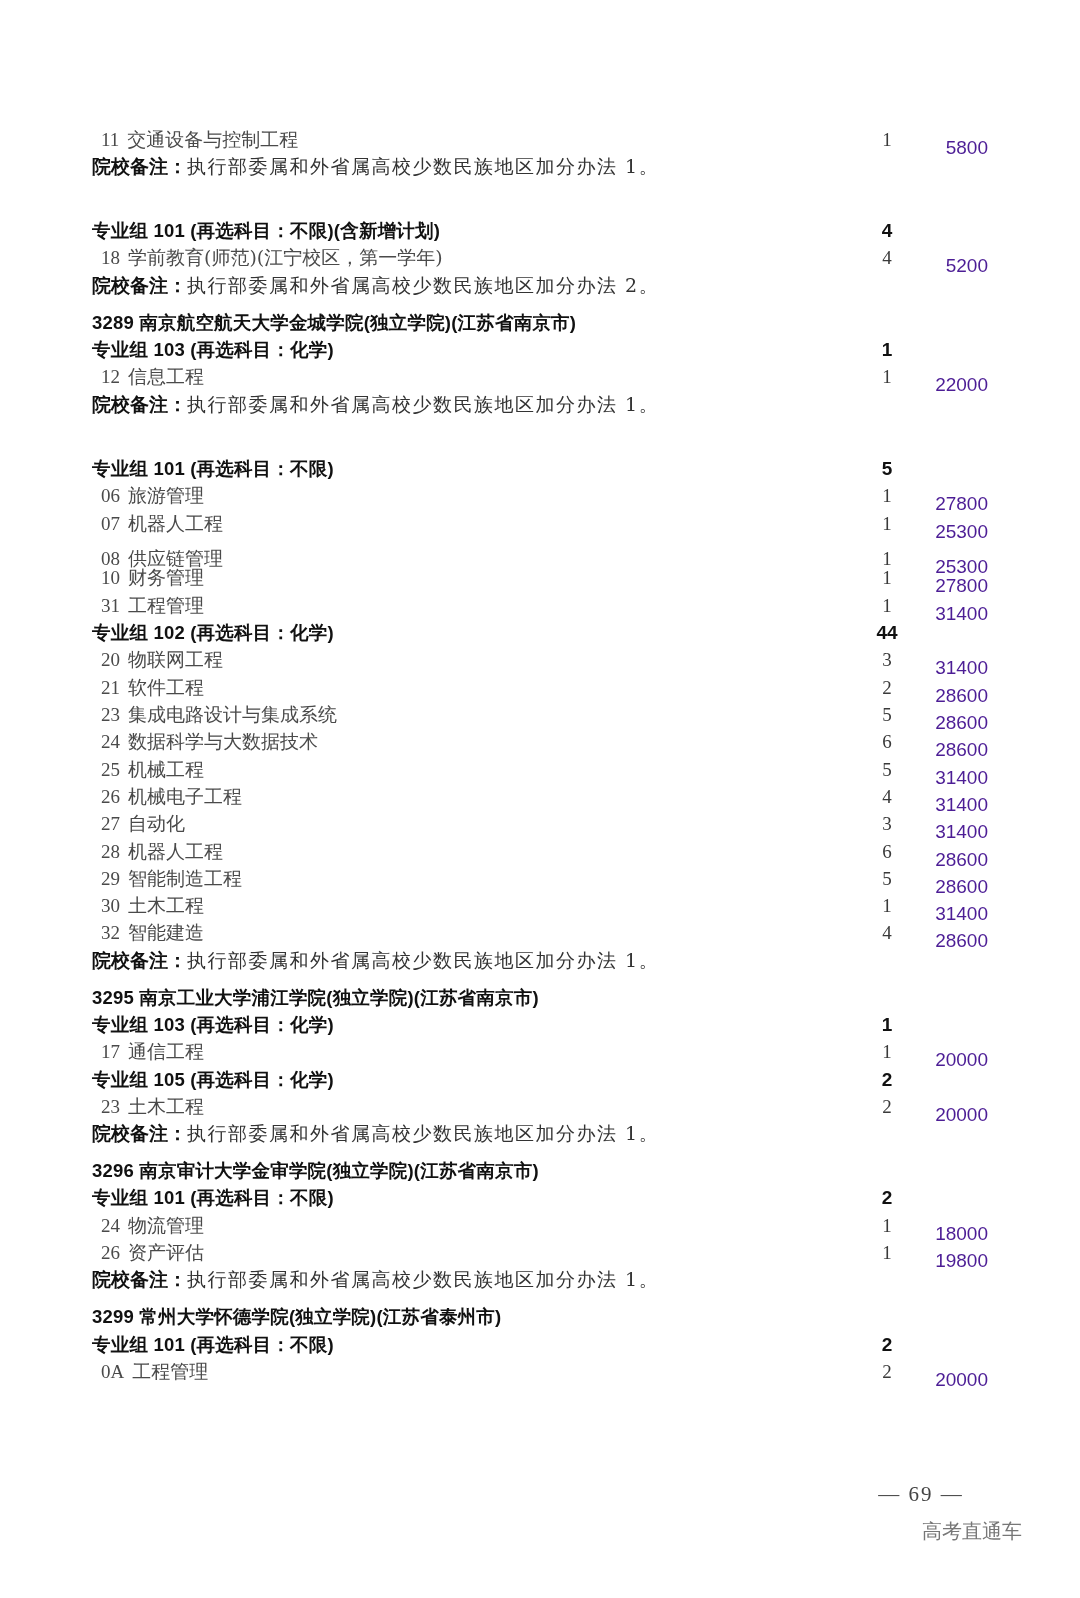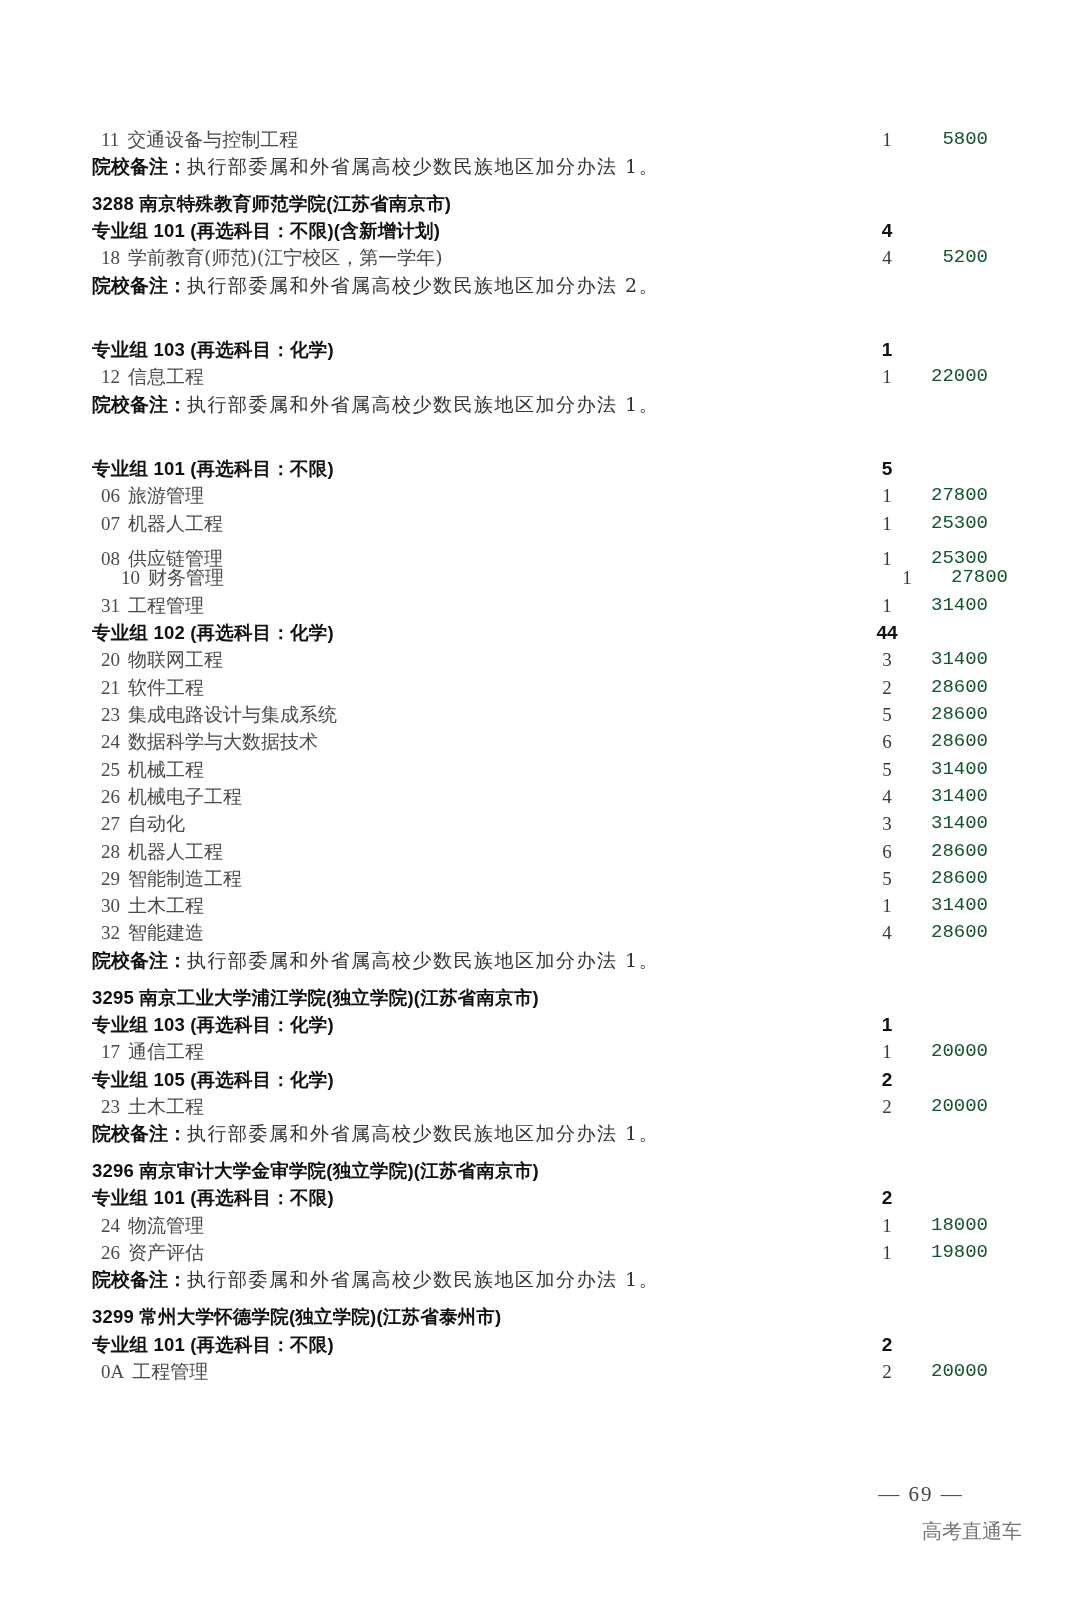--- a/index.html
+++ b/index.html
@@ -4,55 +4,55 @@
 <style>
   html, body { margin:0; padding:0; background:#ffffff; }
   body { width:1080px; height:1598px; position:relative; overflow:hidden;
          font-family:"DejaVu Serif","Liberation Serif",serif; color:#3a3a3a; }
   .page { position:absolute; left:0; top:0; width:1080px; height:1598px; }
   .row { position:absolute; left:0; width:996px; height:27px; line-height:27px; font-size:19px; white-space:nowrap; }
   .row .left { position:absolute; left:92px; top:0; }
   .row.major .left { left:101px; color:#4a4a4a; }
   .row .code { display:inline-block; margin-right:8px; font-family:"Liberation Serif","DejaVu Serif",serif; }
   .row .count { position:absolute; left:872px; width:30px; text-align:center; top:0; font-family:"Liberation Serif","DejaVu Serif",serif; }
-  .row .fee { position:absolute; left:926px; width:62px; text-align:right; top:0; font-family:Liberation Mono, monospace; color:#14532d;}
+  .row .fee { position:absolute; left:926px; width:62px; text-align:right; top:8px; font-family:Liberation Sans, sans-serif; color:#4c1d95;}
   .row.school .left, .row.group .left { font-family:"Liberation Sans","DejaVu Sans",sans-serif; font-weight:bold; color:#111; font-size:18.5px; letter-spacing:0.2px; }
   .row.group .count { font-family:"Liberation Sans","DejaVu Sans",sans-serif; font-weight:bold; color:#111; }
   .row.note .label { font-family:"Liberation Sans","DejaVu Sans",sans-serif; font-weight:bold; color:#111; }
   .row.note .text { color:#333; letter-spacing:1.5px; }
   .footer-page { position:absolute; left:862px; top:1482px; width:118px; text-align:center; font-family:"Liberation Serif","DejaVu Serif",serif; font-size:21px; color:#444; letter-spacing:2px; }
   .watermark { position:absolute; left:922px; top:1518px; font-family:"DejaVu Sans","Liberation Sans",sans-serif; font-size:20px; color:#777; }
 </style>
 </head>
 <body>
 
 <div class="page" id="page">
     <div class="row major" style="top: 126px;">
       <span class="left"><span class="code">11</span><span>交通设备与控制工程</span></span>
       <span class="count">1</span>
       <span class="fee">5800</span>
     </div>
     <div class="row note" style="top: 153px;">
       <span class="left"><span class="label">院校备注：</span><span class="text">执行部委属和外省属高校少数民族地区加分办法 1。</span></span>
     </div>
-    <div class="row school" style="top: 190px;">
-      <span class="left">3288  南京特殊教育师范学院(江苏省南京市)</span>
-    </div>
     <div class="row group" style="top: 217px;">
       <span class="left">专业组 101 (再选科目：不限)(含新增计划)</span>
       <span class="count">4</span>
     </div>
     <div class="row major" style="top: 244px;">
       <span class="left"><span class="code">18</span><span>学前教育(师范)(江宁校区，第一学年)</span></span>
       <span class="count">4</span>
       <span class="fee">5200</span>
     </div>
     <div class="row note" style="top: 272px;">
       <span class="left"><span class="label">院校备注：</span><span class="text">执行部委属和外省属高校少数民族地区加分办法 2。</span></span>
     </div>
+    <div class="row school" style="top: 309px;">
+      <span class="left">3289  南京航空航天大学金城学院(独立学院)(江苏省南京市)</span>
+    </div>
     <div class="row group" style="top: 336px;">
       <span class="left">专业组 103 (再选科目：化学)</span>
       <span class="count">1</span>
     </div>
     <div class="row major" style="top: 363px;">
       <span class="left"><span class="code">12</span><span>信息工程</span></span>
       <span class="count">1</span>
       <span class="fee">22000</span>
     </div>
     <div class="row note" style="top: 391px;">
@@ -70,21 +70,21 @@
     <div class="row major" style="top: 510px;">
       <span class="left"><span class="code">07</span><span>机器人工程</span></span>
       <span class="count">1</span>
       <span class="fee">25300</span>
     </div>
     <div class="row major" style="top: 537px; margin-top: 8px;">
       <span class="left"><span class="code">08</span><span>供应链管理</span></span>
       <span class="count">1</span>
       <span class="fee">25300</span>
     </div>
-    <div class="row major" style="top: 564px; margin-left: 20px;">
+    <div class="row major" style="top: 564px;">
       <span class="left"><span class="code">10</span><span>财务管理</span></span>
       <span class="count">1</span>
       <span class="fee">27800</span>
     </div>
     <div class="row major" style="top: 592px;">
       <span class="left"><span class="code">31</span><span>工程管理</span></span>
       <span class="count">1</span>
       <span class="fee">31400</span>
     </div>
     <div class="row group" style="top: 619px;">

